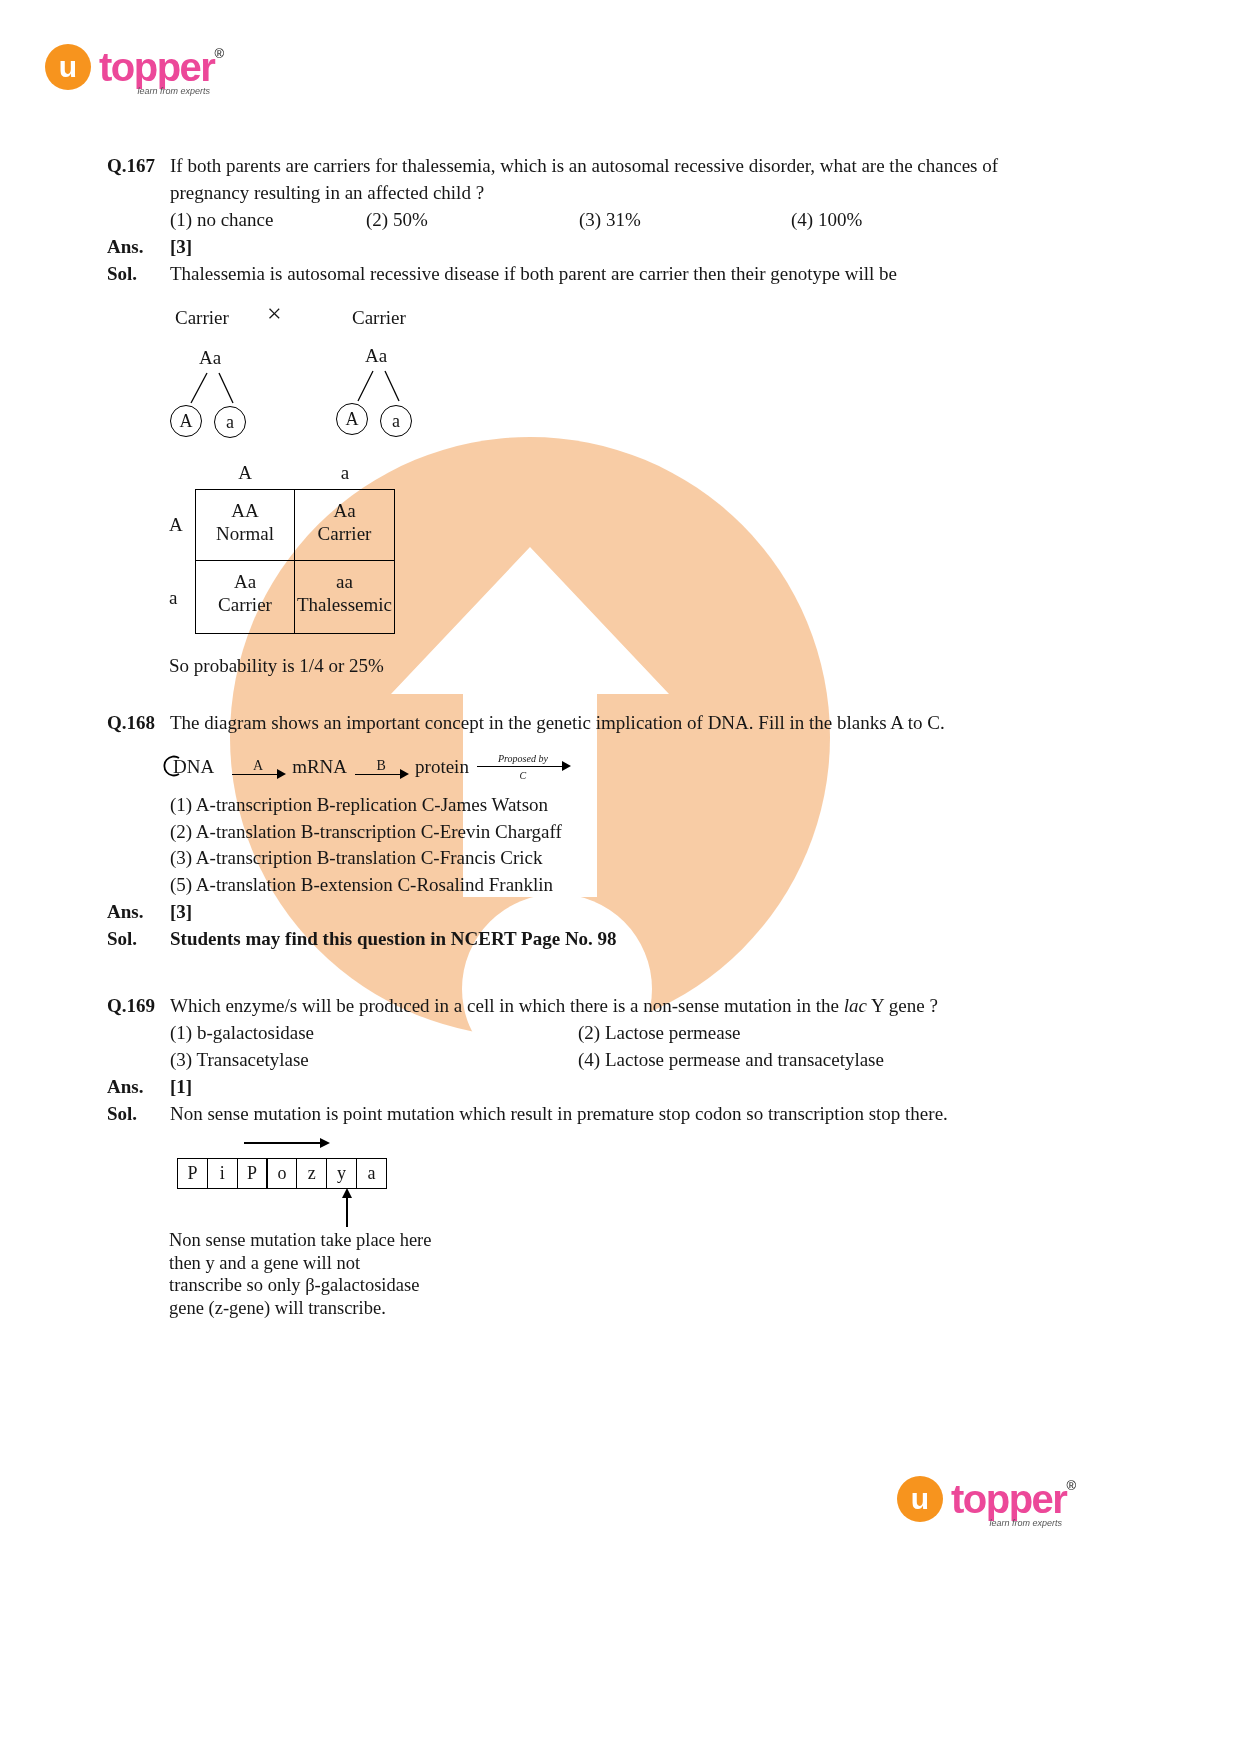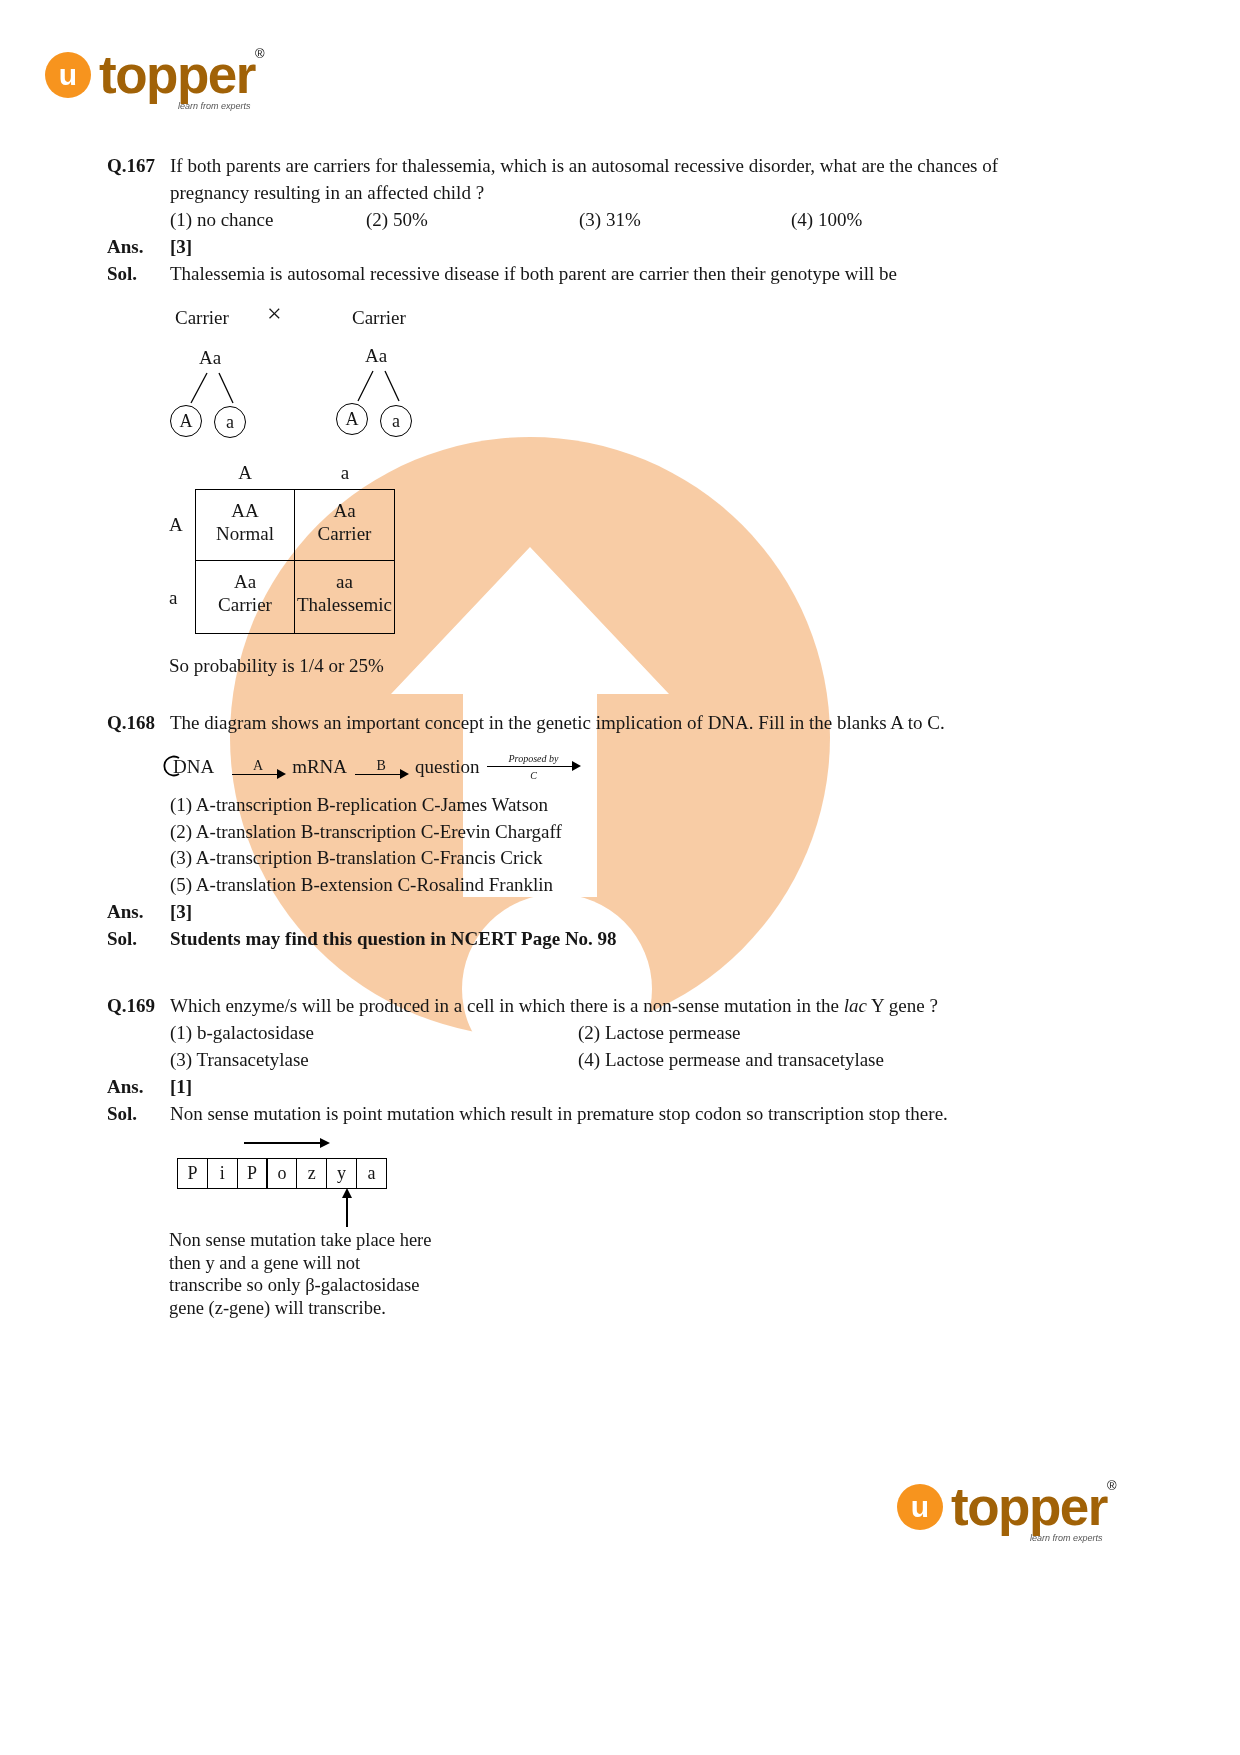--- a/index.html
+++ b/index.html
@@ -31,21 +31,21 @@
   .brand { position: absolute; z-index: 2; font-family: "Liberation Sans", sans-serif; }
   .brand-top { left: 45px; top: 44px; }
   .brand-bottom { left: 897px; top: 1476px; }
   .brand-row { display: flex; align-items: center; }
   .brand-circle {
     width: 46px; height: 46px; border-radius: 50%;
     background: #F7941E; color: #fff;
     display: flex; align-items: center; justify-content: center;
     font-weight: bold; font-size: 30px; line-height: 1;
   }
-  .brand-text { font-weight: bold; font-size: 53px; letter-spacing: -1.5px; color: #a16207; margin-left: 8px; }
+  .brand-text { font-weight: bold; font-size: 40px; letter-spacing: -1.5px; color: #ec4899; margin-left: 8px; }
   .brand-reg { font-size: 13px; color: #0d0d0d; align-self: flex-start; margin-top: 2px; }
   .brand-tagline { font-size: 9px; font-style: italic; color: #555; text-align: right; margin-top: -4px; padding-right: 14px; }
 
   
   .content { position: absolute; left: 107px; top: 152px; width: 1045px; z-index: 1; }
   .line { display: grid; grid-template-columns: 63px 1fr; align-items: baseline; line-height: 27px; }
   .lab { font-weight: bold; }
   .ansval { font-weight: bold; }
   .qwrap { max-width: 860px; }
 
@@ -224,21 +224,21 @@
         </span>
         <span class="dg-arrow">
           <span class="dg-label">A</span>
           <span class="dg-line"></span>
         </span>
         <span class="dg-node">mRNA</span>
         <span class="dg-arrow">
           <span class="dg-label">B</span>
           <span class="dg-line"></span>
         </span>
-        <span class="dg-node">question</span>
+        <span class="dg-node">protein</span>
         <span class="dg-arrow">
           <span class="dg-label dg-label-sm">Proposed by</span>
           <span class="dg-line dg-line-long"></span>
           <span class="dg-label dg-label-sm dg-label-bottom">C</span>
         </span>
       </div>
 
       <div class="line">
           <span></span>
           <span class="optline">(1) A-transcription B-replication C-James Watson</span>

